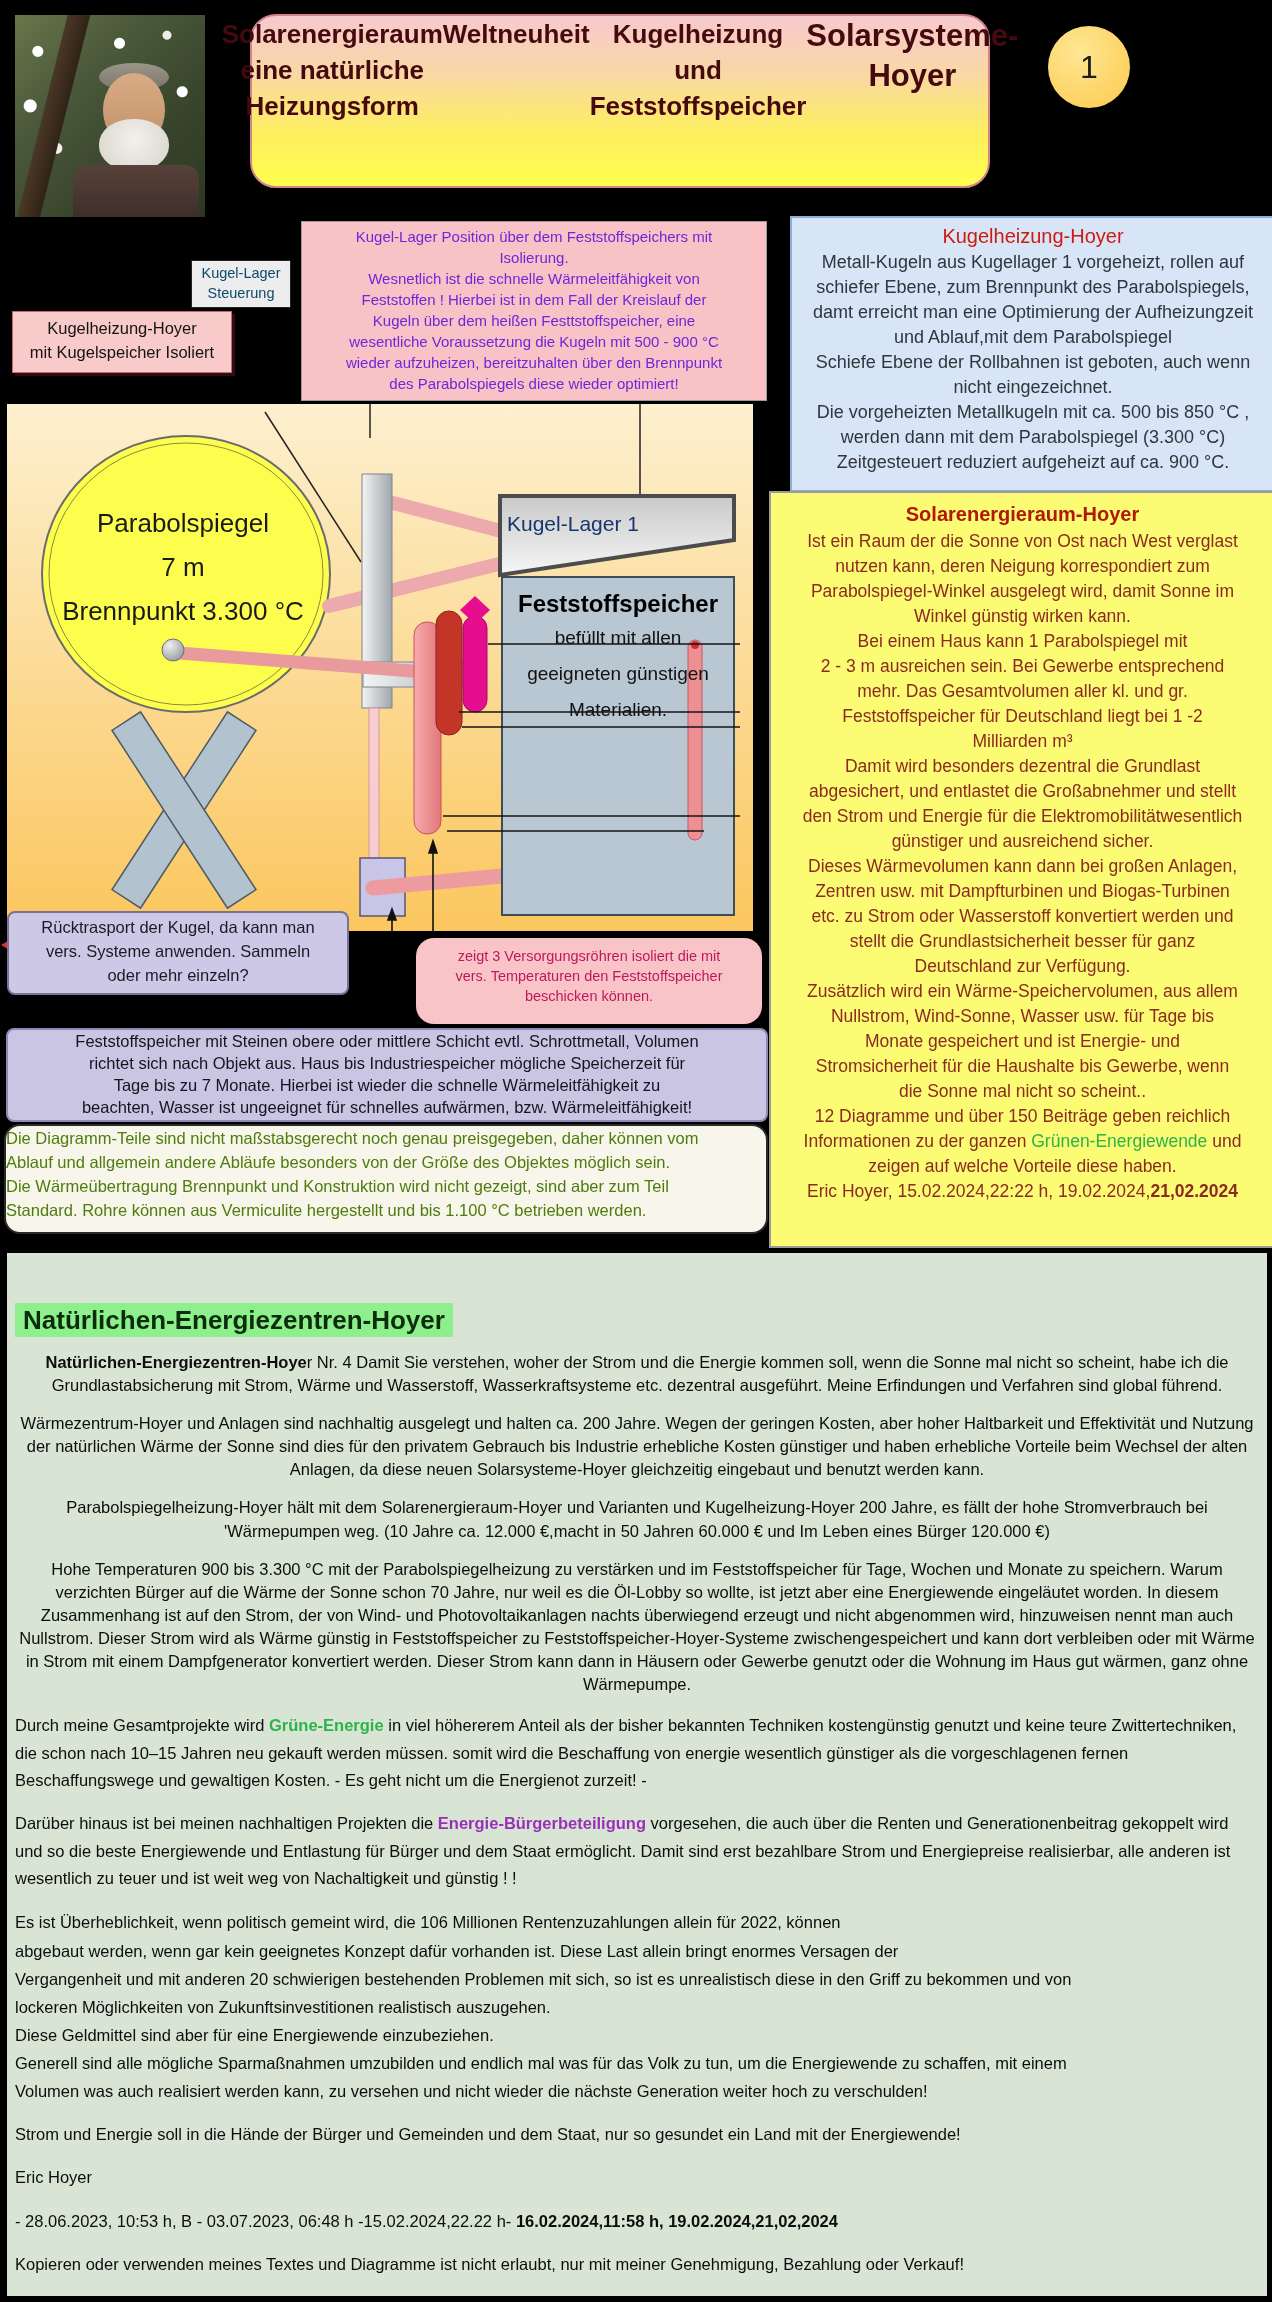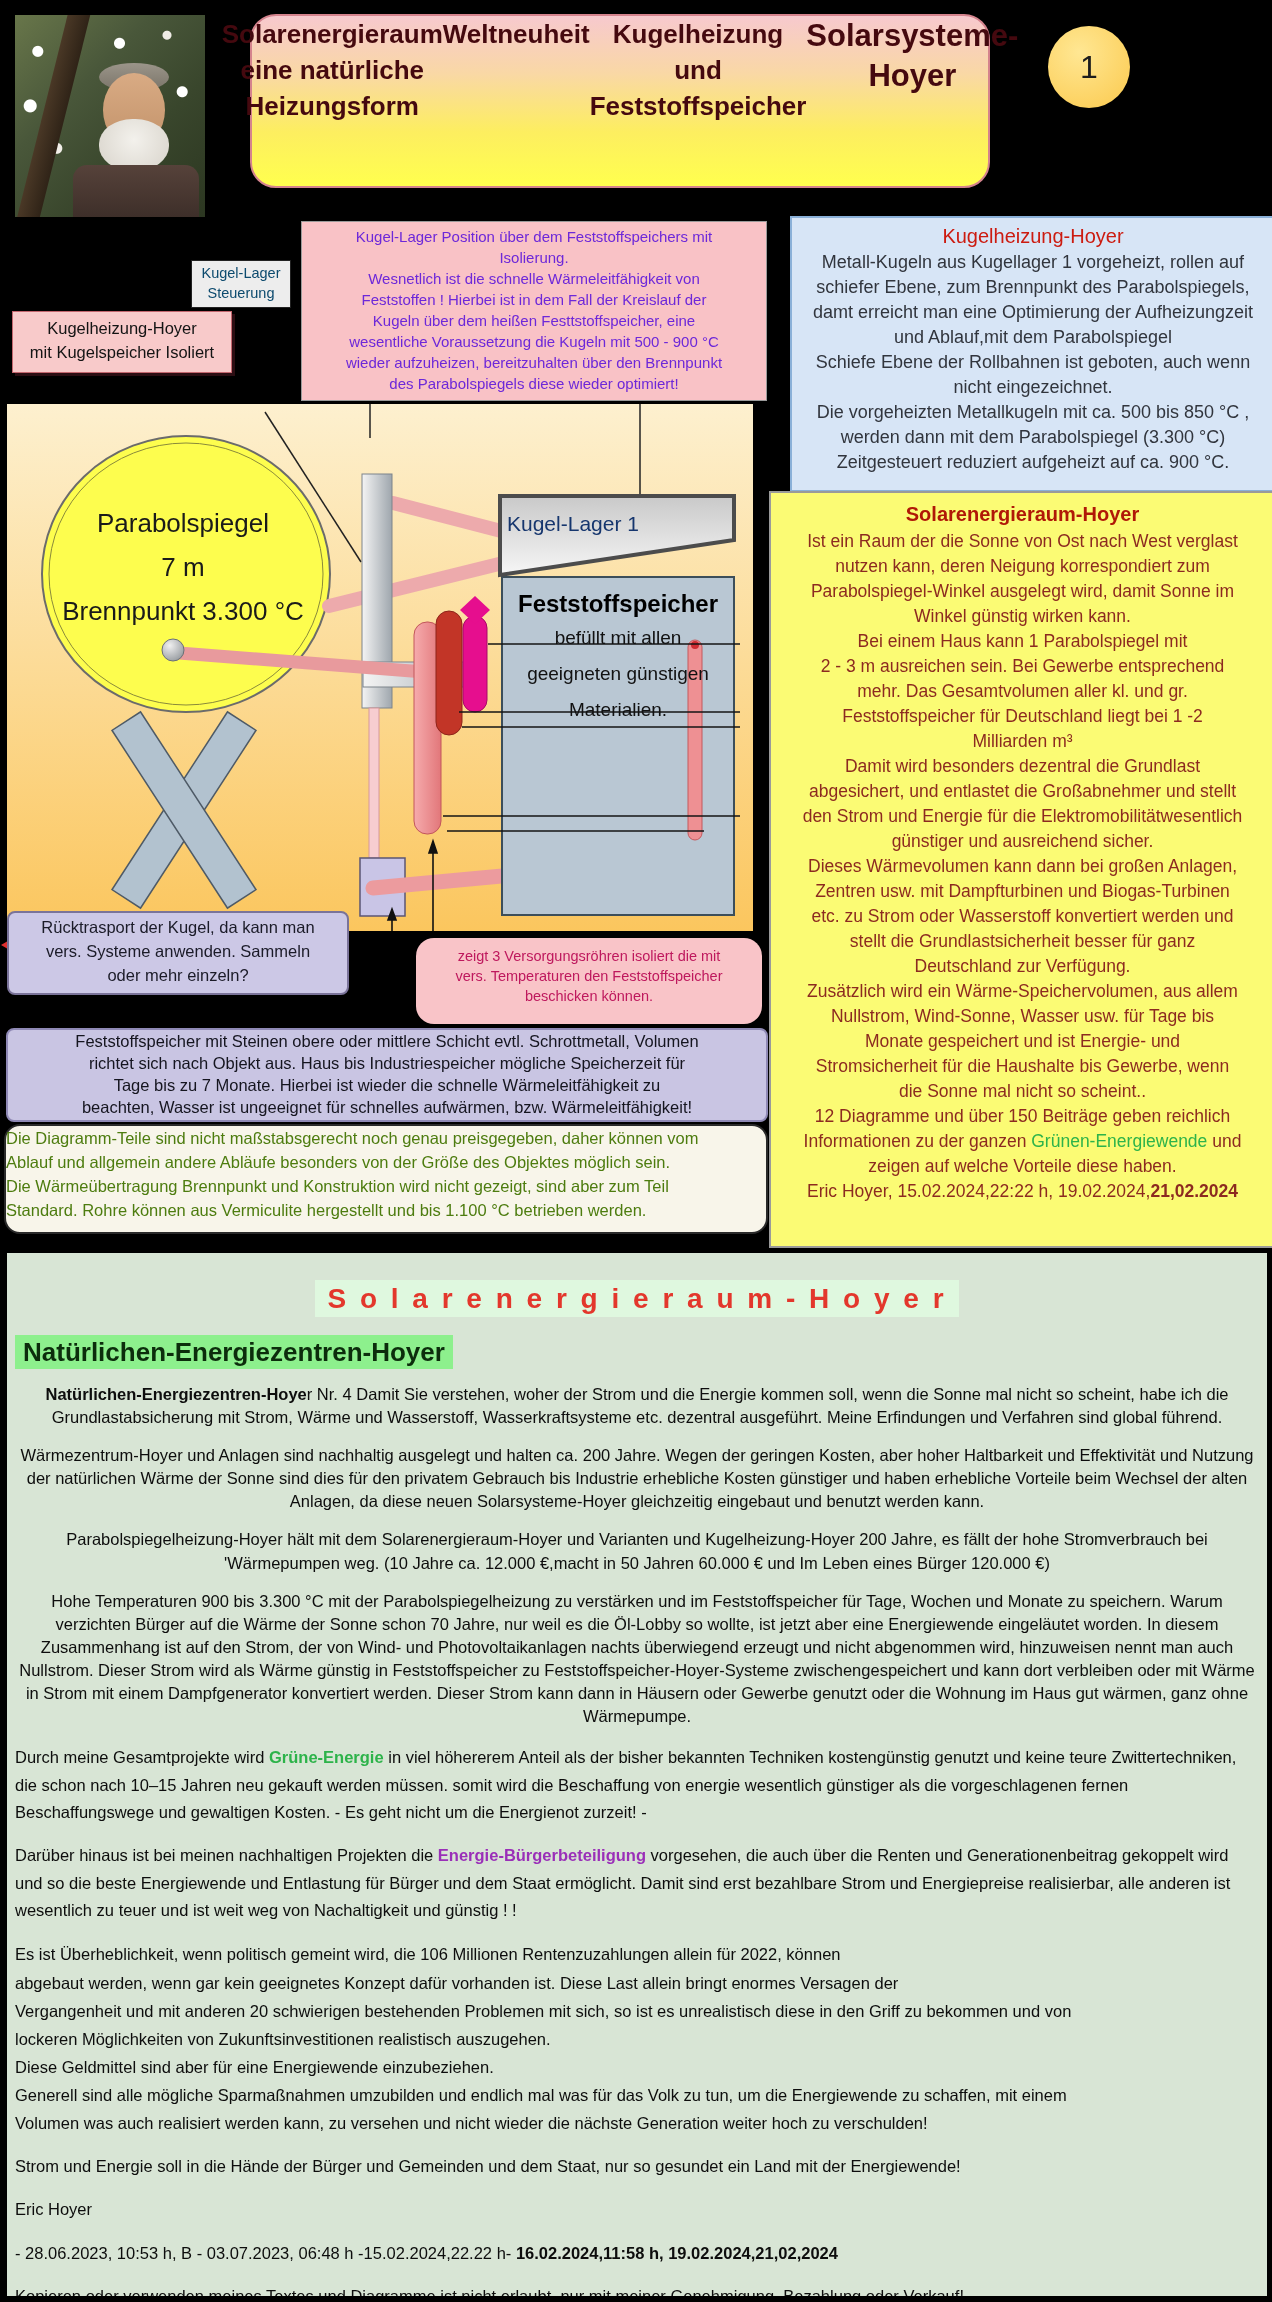--- a/index.html
+++ b/index.html
@@ -279,21 +279,20 @@
 richtet sich nach Objekt aus. Haus bis Industriespeicher mögliche Speicherzeit für
 Tage bis zu 7 Monate. Hierbei ist wieder die schnelle   Wärmeleitfähigkeit   zu
 beachten, Wasser ist ungeeignet für schnelles aufwärmen, bzw. Wärmeleitfähigkeit!</div>
   <div id="disclaimer" class="abs pre">Die Diagramm-Teile sind nicht maßstabsgerecht noch genau preisgegeben, daher können vom
 Ablauf und allgemein andere Abläufe besonders von der Größe des Objektes möglich sein.
 Die Wärmeübertragung  Brennpunkt und Konstruktion wird nicht gezeigt, sind aber zum Teil
 Standard. Rohre können aus Vermiculite hergestellt und  bis 1.100 °C  betrieben werden.</div>
 
   <div id="article" class="abs">
     <div class="inner">
-      <div class="t1"><span>S o l a r e n e r g i e r a u m - H o y e r</span></div>
       <div class="t2"><span>Natürlichen-Energiezentren-Hoyer</span></div>
 
       <p class="c"><b>Natürlichen-Energiezentren-Hoye</b><span>r Nr. 4 Damit Sie verstehen, woher der Strom und die Energie kommen soll, wenn die Sonne mal nicht so scheint, habe ich die Grundlastabsicherung mit Strom, Wärme und Wasserstoff, Wasserkraftsysteme etc. dezentral ausgeführt. Meine Erfindungen und Verfahren sind global führend.</span></p>
 
       <p class="c">Wärmezentrum-Hoyer und Anlagen sind nachhaltig ausgelegt und halten ca. 200 Jahre. Wegen der geringen Kosten, aber hoher Haltbarkeit  und Effektivität und Nutzung der natürlichen Wärme der Sonne sind dies für den privatem Gebrauch bis Industrie erhebliche Kosten  günstiger und haben erhebliche Vorteile beim Wechsel der alten Anlagen, da diese neuen Solarsysteme-Hoyer gleichzeitig eingebaut und benutzt werden kann.</p>
       <p class="c">Parabolspiegelheizung-Hoyer hält mit dem Solarenergieraum-Hoyer und Varianten und Kugelheizung-Hoyer 200 Jahre, es fällt der hohe Stromverbrauch bei 'Wärmepumpen weg. (10 Jahre ca. 12.000 €,macht in 50 Jahren 60.000 € und Im Leben eines Bürger 120.000 €)</p>
       <p class="c">Hohe Temperaturen 900 bis 3.300 °C mit der Parabolspiegelheizung zu verstärken und im Feststoffspeicher für Tage, Wochen und Monate zu speichern. Warum verzichten Bürger auf die Wärme der Sonne schon 70 Jahre, nur weil es die Öl-Lobby so wollte, ist jetzt aber eine Energiewende eingeläutet worden. In diesem Zusammenhang ist auf den Strom, der von Wind- und Photovoltaikanlagen nachts überwiegend erzeugt und nicht abgenommen wird, hinzuweisen nennt man auch Nullstrom. Dieser Strom wird als Wärme günstig in Feststoffspeicher zu Feststoffspeicher-Hoyer-Systeme zwischengespeichert und kann dort verbleiben oder mit Wärme in Strom mit einem Dampfgenerator konvertiert werden. Dieser Strom kann dann in Häusern oder Gewerbe genutzt oder die Wohnung im Haus gut wärmen, ganz ohne Wärmepumpe.</p>
 
       <p class="l"><span>Durch meine Gesamtprojekte wird </span><span class="green-word">Grüne-Energie</span><span> in viel höhererem Anteil als der bisher bekannten Techniken kostengünstig genutzt und keine teure Zwittertechniken, die schon nach 10–15 Jahren neu gekauft werden müssen. somit wird die Beschaffung von energie wesentlich günstiger als die vorgeschlagenen fernen Beschaffungswege und gewaltigen Kosten. - Es geht nicht um die Energienot zurzeit! -</span></p>
 

